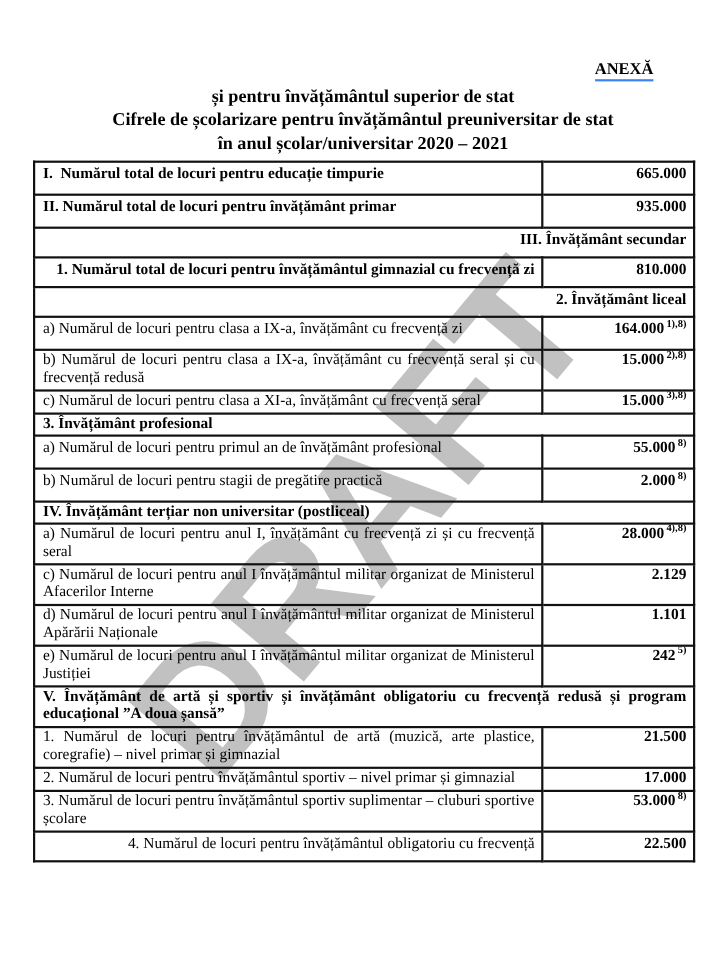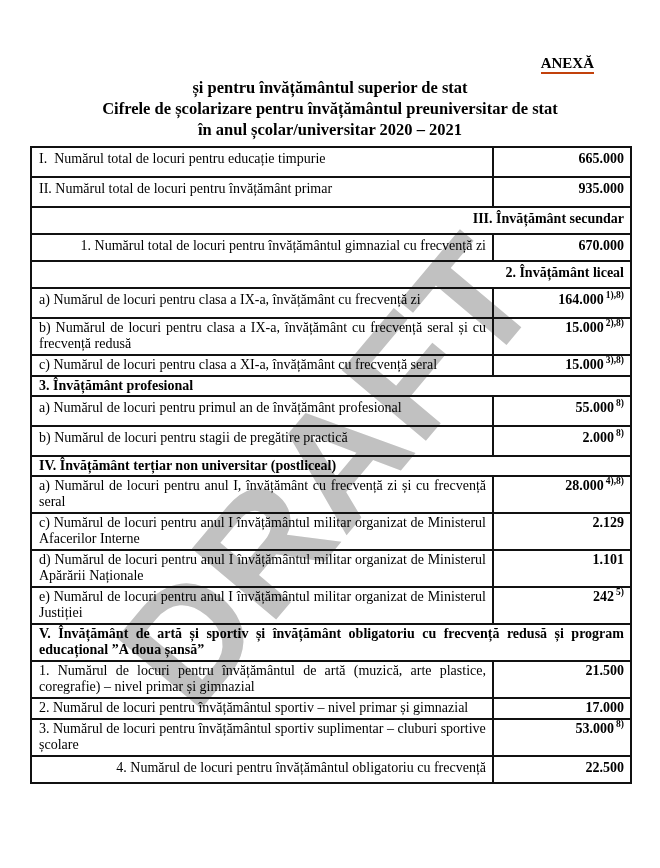--- a/index.html
+++ b/index.html
@@ -31,21 +31,21 @@
   .content { position: relative; z-index: 1; }
 
   .annex {
     padding-top: 54px;
     padding-right: 66px;
     text-align: right;
     font-weight: bold;
     font-size: 15px;
     line-height: 18px;
   }
-  .annex span { border-bottom: 2px solid #c2410c; padding-bottom: 1px; }
+  .annex span { border-bottom: 2px solid #3b82f6; padding-bottom: 1px; }
 
   .title {
     margin-top: 5px;
     text-align: center;
     font-weight: bold;
     font-size: 16.5px;
     line-height: 21px;
   }
 
   table.enroll {
@@ -56,21 +56,21 @@
   }
   table.enroll td {
     border: 2px solid #111;
     vertical-align: top;
     font-size: 14px;
     line-height: 16px;
     padding: 2px 6px 3px 7px;
     overflow: hidden;
   }
   td.section { font-weight: bold; }
-  td.label.bold { font-weight: normal; }
+  td.label.bold { font-weight: bold; }
   .justify { text-align: justify; }
   td.value {
     text-align: right;
     font-weight: bold;
     padding-right: 9px;
     padding-left: 2px;
     white-space: nowrap;
   }
   td.value sup {
     font-size: 9.5px;
@@ -113,21 +113,21 @@
           </tr>
           <tr class="row pad-lg">
             <td class="label bold">II. Numărul total de locuri pentru învățământ primar</td>
             <td class="value"><span>935.000</span></td>
           </tr>
           <tr class="row pad-md">
             <td colspan="2" class="section">III. Învățământ secundar</td>
           </tr>
           <tr class="row pad-md">
             <td class="label bold justify">1. Numărul total de locuri pentru învățământul gimnazial cu frecvență zi</td>
-            <td class="value"><span>670.000</span></td>
+            <td class="value"><span>810.000</span></td>
           </tr>
           <tr class="row pad-md">
             <td colspan="2" class="section">2. Învățământ liceal</td>
           </tr>
           <tr class="row pad-lg">
             <td class="label">a) Numărul de locuri pentru clasa a IX-a, învățământ cu frecvență zi</td>
             <td class="value"><span>164.000</span><sup>1),8)</sup></td>
           </tr>
           <tr class="row pad-sm">
             <td class="label justify">b) Numărul de locuri pentru clasa a IX-a, învățământ cu frecvență seral și cu frecvență redusă</td>

